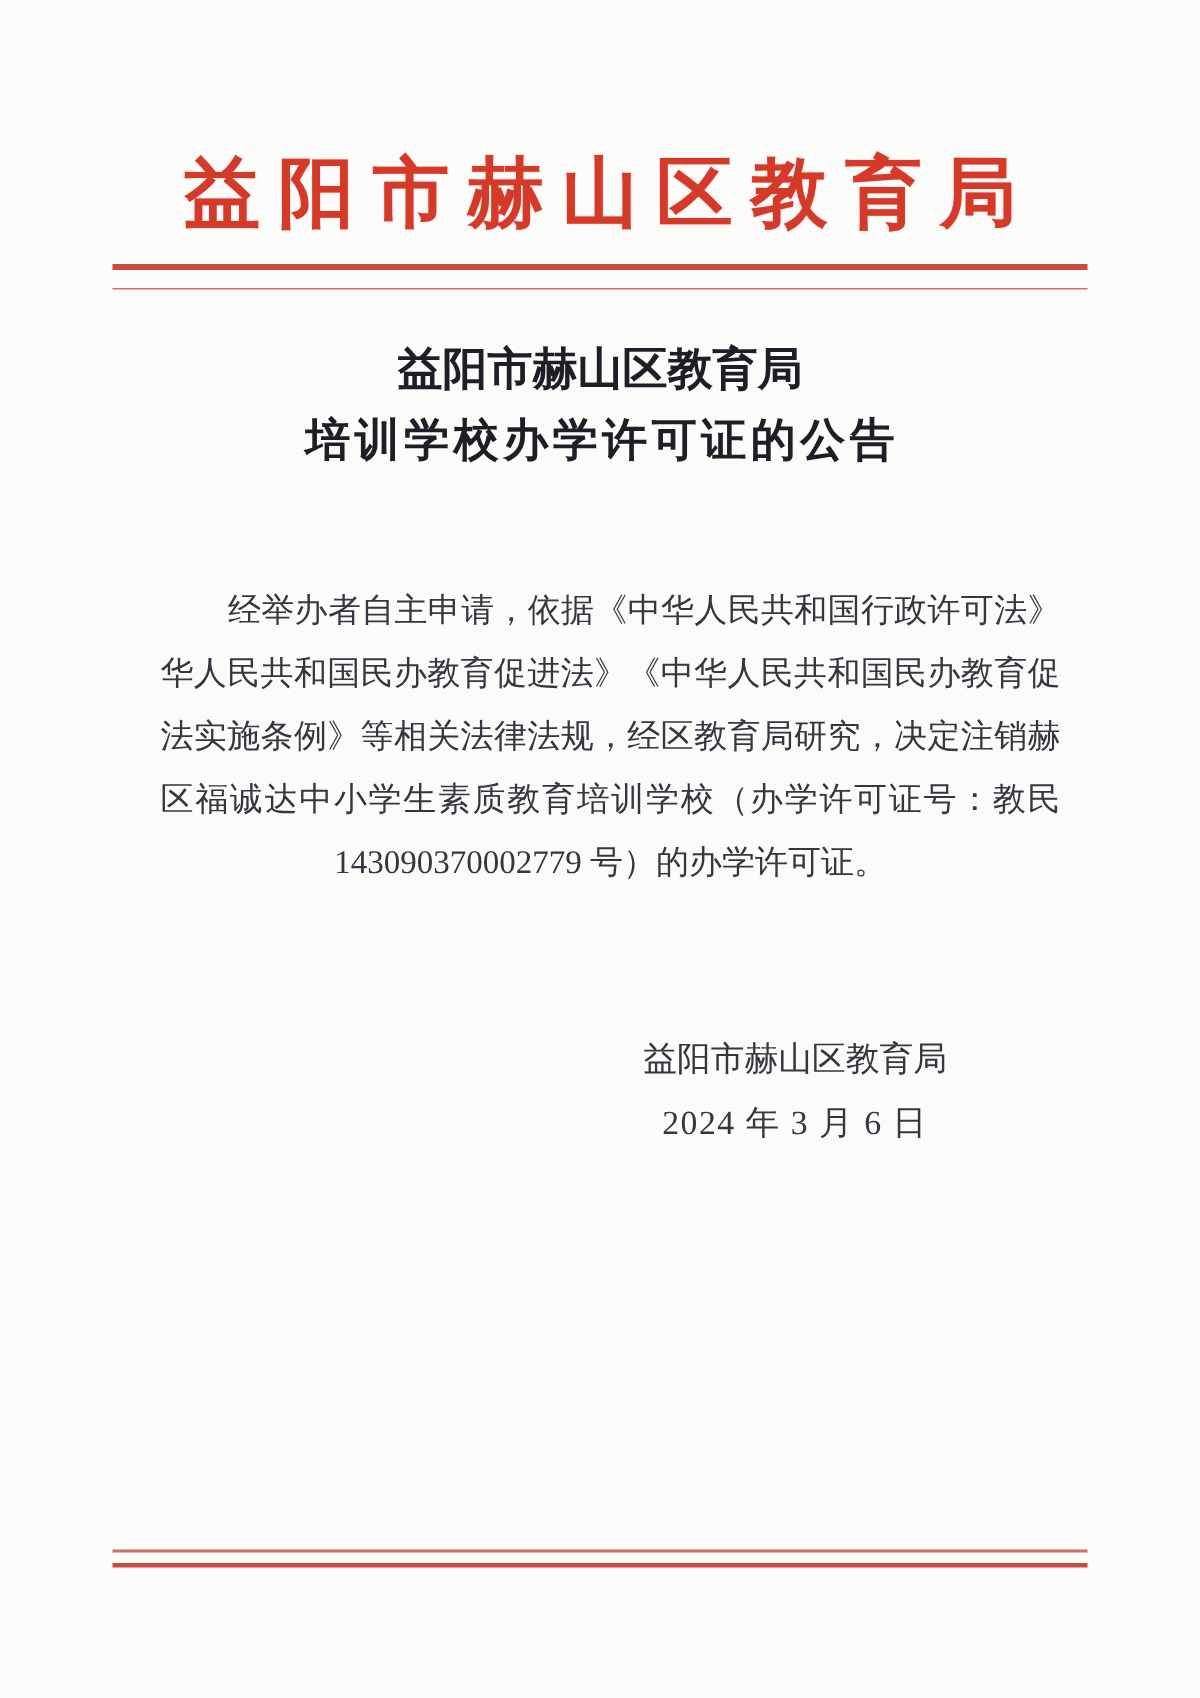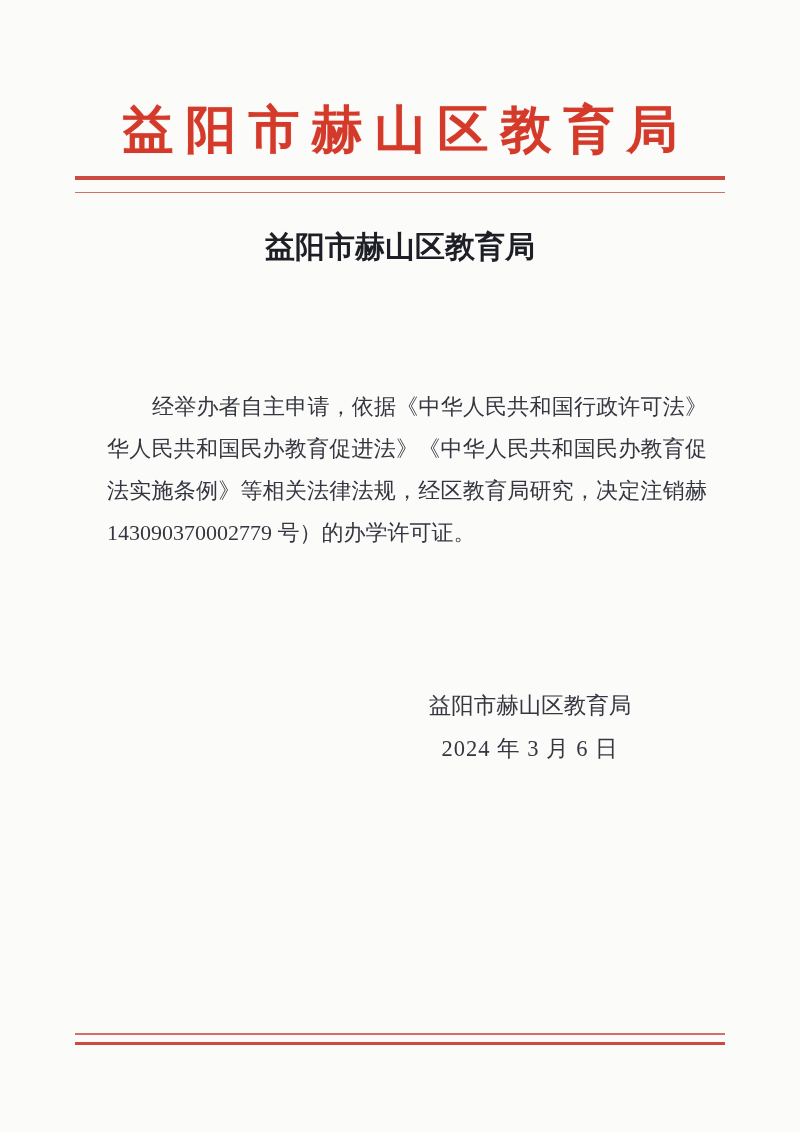--- a/index.html
+++ b/index.html
@@ -62,21 +62,21 @@
   .doc-title .spread { letter-spacing: 3px; padding-left: 3px; }
   
   .doc-body {
     position: absolute;
     top: 386px; left: 107px;
     width: 600px;
     color: var(--body_text);
     font-size: 22px;
     line-height: 42px;
   }
-  .body-line { height: 42px; overflow: hidden; }
+  .body-line { height: 42px; overflow: hidden; text-align: center; }
   .body-line.fill {
     text-align: justify;
     text-align-last: justify;
     text-justify: inter-character;
   }
   .body-line.indent { text-indent: 45px; }
   
   .signature {
     position: absolute;
     top: 684px; left: 0; right: 0;
@@ -96,26 +96,28 @@
 
   <div class="letterhead">益阳市赫山区教育局</div>
 
   <div class="rule-top">
     <div class="rule-thick"></div>
     <div class="rule-thin"></div>
   </div>
 
   <div class="doc-title">
     <div>益阳市赫山区教育局</div>
+    <div class="spread">培训学校办学许可证的公告</div>
   </div>
 
   <div class="doc-body">
     <div class="body-line fill indent">经举办者自主申请，依据《中华人民共和国行政许可法》《中</div>
     <div class="body-line fill">华人民共和国民办教育促进法》《中华人民共和国民办教育促进</div>
     <div class="body-line fill">法实施条例》等相关法律法规，经区教育局研究，决定注销赫山</div>
+    <div class="body-line fill">区福诚达中小学生素质教育培训学校（办学许可证号：教民</div>
     <div class="body-line">143090370002779 号）的办学许可证。</div>
   </div>
 
   <div class="signature">
     <div>益阳市赫山区教育局</div>
     <div class="sig-date">2024 年 3 月 6 日</div>
   </div>
 
   <div class="rule-bottom">
     <div class="rule-thin"></div>

